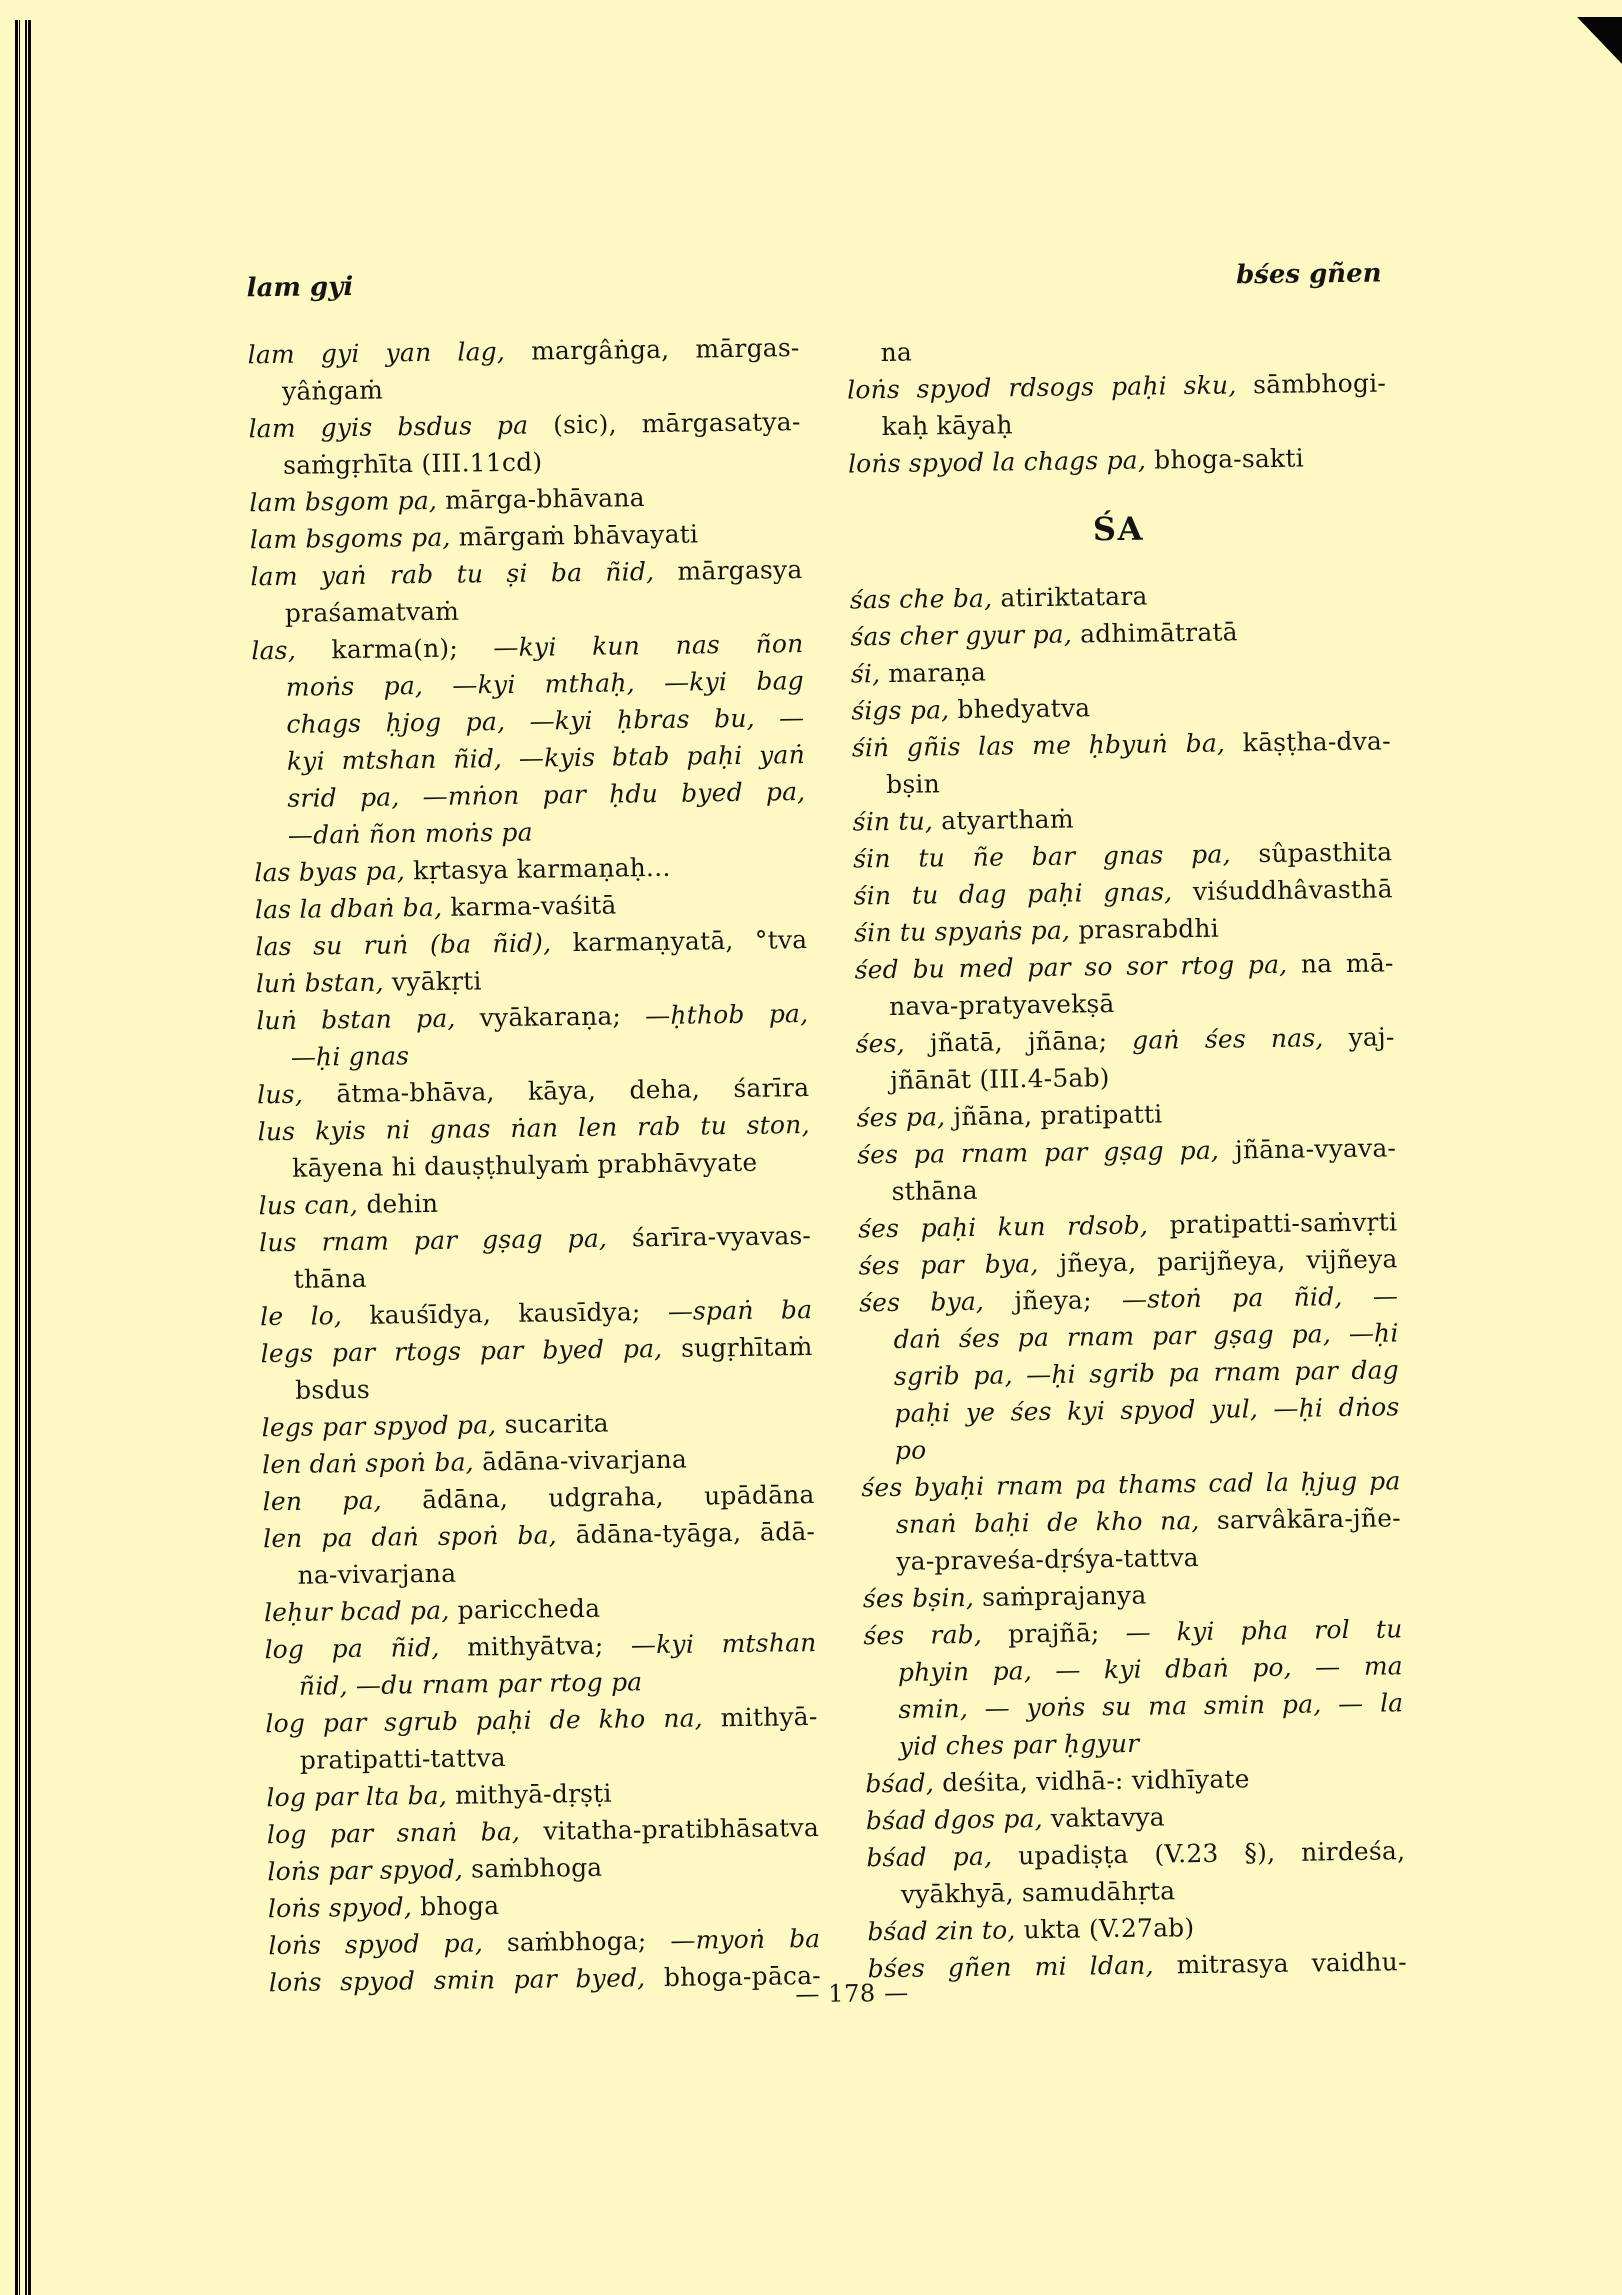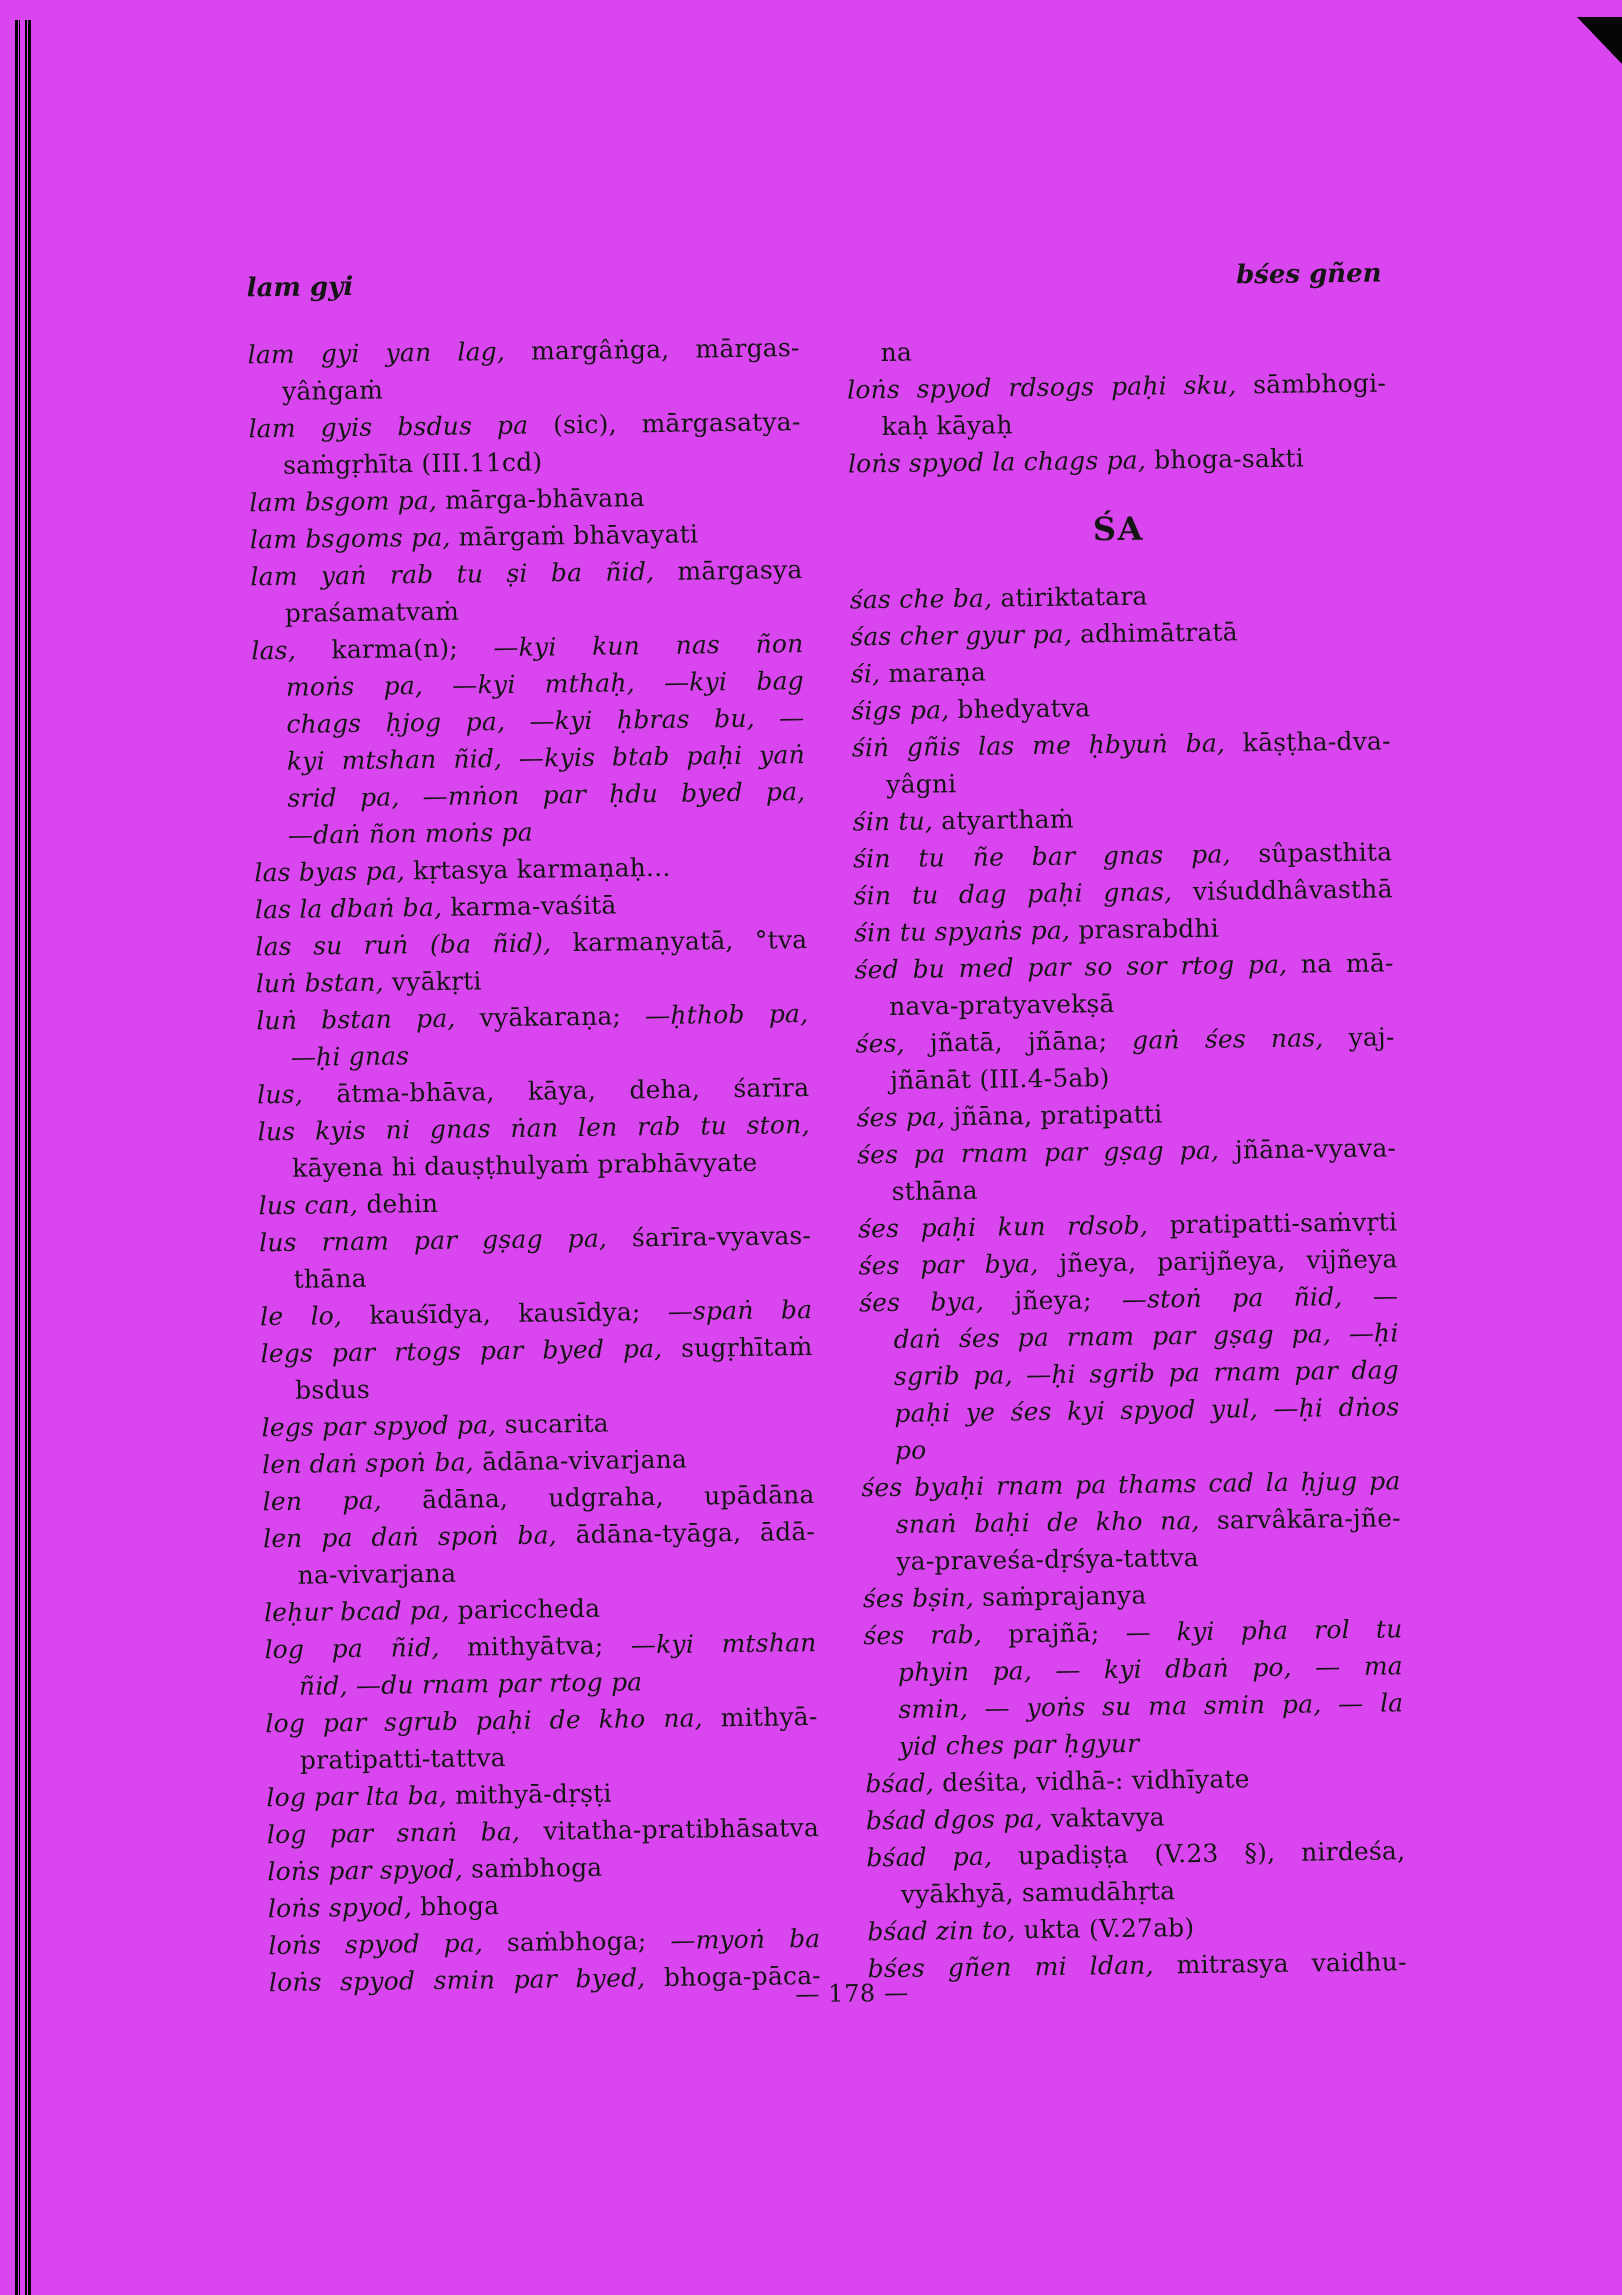--- a/index.html
+++ b/index.html
@@ -1,19 +1,19 @@
 <!DOCTYPE html>
 <html style="font-size:9px"><head>
 <meta charset="utf-8">
 <style>
   html,body{margin:0;padding:0;background:#ffffff;}
   .page{
     position:relative;
     width:1623px;height:2295px;
-    background:#d946ef;
+    background:#fef9c3;
     overflow:hidden;
     font-family:"DejaVu Serif", serif;
     color:#151515;
   }
   .tilt{position:absolute;inset:0;transform:rotate(-0.75deg);transform-origin:50% 50%;}
   .runhead{position:absolute;font-size:26px;font-weight:bold;font-style:italic;white-space:nowrap;}
   .runhead-left{left:258px;top:265px;}
   .runhead-right{left:1155px;top:265px;width:238px;text-align:right;}
   .col{position:absolute;}
   .col-left{left:258px;top:329px;width:552px;}
@@ -122,21 +122,21 @@
           <div class="line ind"><span class="ro">kaḥ kāyaḥ</span></div>
           <div class="line"><span class="it">loṅs spyod la chags pa, </span><span class="ro">bhoga-sakti</span></div>
         </div>
       <div class="sa-head">ŚA</div>
       <div id="col-right-bottom">
           <div class="line"><span class="it">śas che ba, </span><span class="ro">atiriktatara</span></div>
           <div class="line"><span class="it">śas cher gyur pa, </span><span class="ro">adhimātratā</span></div>
           <div class="line"><span class="it">śi, </span><span class="ro">maraṇa</span></div>
           <div class="line"><span class="it">śigs pa, </span><span class="ro">bhedyatva</span></div>
           <div class="line j"><span class="it">śiṅ gñis las me ḥbyuṅ ba, </span><span class="ro">kāṣṭha-dva-</span></div>
-          <div class="line ind"><span class="ro">yâgni</span></div>
+          <div class="line ind"><span class="ro">bṣin</span></div>
           <div class="line"><span class="it">śin tu, </span><span class="ro">atyarthaṁ</span></div>
           <div class="line j"><span class="it">śin tu ñe bar gnas pa, </span><span class="ro">sûpasthita</span></div>
           <div class="line j"><span class="it">śin tu dag paḥi gnas, </span><span class="ro">viśuddhâvasthā</span></div>
           <div class="line"><span class="it">śin tu spyaṅs pa, </span><span class="ro">prasrabdhi</span></div>
           <div class="line j"><span class="it">śed bu med par so sor rtog pa, </span><span class="ro">na mā-</span></div>
           <div class="line ind"><span class="ro">nava-pratyavekṣā</span></div>
           <div class="line j"><span class="it">śes, </span><span class="ro">jñatā, jñāna; </span><span class="it">gaṅ śes nas, </span><span class="ro">yaj-</span></div>
           <div class="line ind"><span class="ro">jñānāt (III.4-5ab)</span></div>
           <div class="line"><span class="it">śes pa, </span><span class="ro">jñāna, pratipatti</span></div>
           <div class="line j"><span class="it">śes pa rnam par gṣag pa, </span><span class="ro">jñāna-vyava-</span></div>

